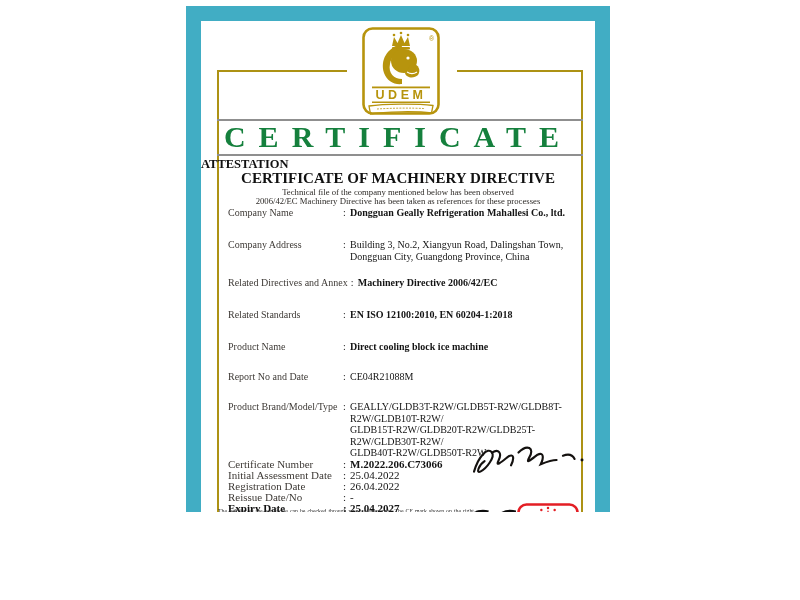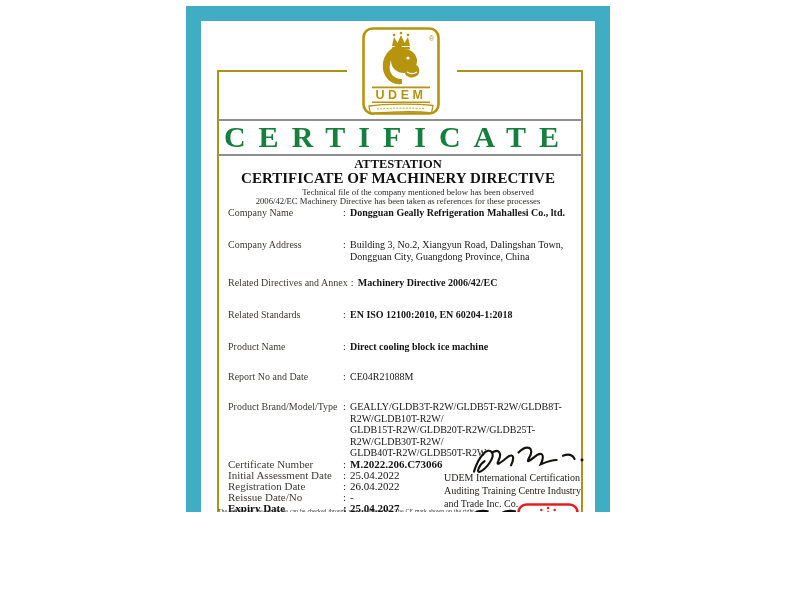--- a/index.html
+++ b/index.html
@@ -11,26 +11,26 @@
         border:2px solid #ad9214;box-sizing:border-box;}
   .logo-backdrop{position:absolute;left:146px;top:0;width:110px;height:94px;background:#ffffff;}
   .logo-top{position:absolute;left:161px;top:6px;width:78px;height:88px;}
   .logo-red{position:absolute;left:316px;top:482px;width:62px;height:62px;}
   .gold{fill:#b7940d;}
   .red{fill:#e31e24;}
   .hr{position:absolute;left:16px;width:366px;height:2px;background:#8f8f8f;}
   .hr1{top:98px;} .hr2{top:133px;}
   .title{position:absolute;top:99px;left:0;width:100%;text-align:center;
          font-size:30px;font-weight:bold;letter-spacing:13px;white-space:nowrap;color:#15803d;}
-  .attestation{position:absolute;top:136px;left:0;width:100%;text-align:center;
+  .attestation{position:absolute;top:136px;left:0;width:100%;text-align:left;
          font-size:12.5px;font-weight:bold;color:#111;}
   .subtitle{position:absolute;top:149px;left:0;width:100%;text-align:center;
          font-size:15px;font-weight:bold;color:#111;}
   .intro{position:absolute;left:0;width:100%;text-align:center;font-size:8.7px;color:#2e2b28;}
-  .intro1{top:166px;margin-left:20px;} .intro2{top:175px;font-family:Liberation Serif, serif;}
+  .intro1{top:166px;} .intro2{top:175px;font-family:Liberation Serif, serif;}
   .row{position:absolute;left:27px;display:flex;width:354px;font-size:10px;line-height:11.5px;}
   .row .lbl{min-width:112px;white-space:nowrap;color:#3e3a36;margin-right:3px;}
   .row .sep{width:7px;flex-shrink:0;color:#1b1b1b;}
   .row .val{white-space:pre-line;color:#141414;}
   .bold{font-weight:bold;}
   .certblock .row{font-size:11px;line-height:10.5px;}
   .fineprint{position:absolute;left:17px;top:487px;width:266px;font-size:5.8px;line-height:6.35px;
          text-align:justify;color:#2a2a2a;}
   .contact{position:absolute;left:17px;top:521px;width:290px;font-size:6.8px;line-height:7.8px;color:#222;}
   .contact b{font-weight:bold;}
@@ -153,25 +153,20 @@
 
     <svg class="sig-svg" viewBox="0 0 110 34">
       <g stroke="#14110f" stroke-width="2" fill="none" stroke-linecap="round">
         <path d="M4,28 C8,14 17,4 21,10 C24,14 16,25 10,28 C6,30 8,22 14,18"></path>
         <path d="M21,10 C27,6 31,10 27,18 C24,24 31,18 36,14 C42,10 42,16 39,22"></path>
         <path d="M46,10 C54,2 62,5 56,15 C52,22 60,15 64,12 C70,9 70,15 67,21 C72,19 78,17 82,17"></path>
         <path d="M88,13 C93,11 97,12 99,16"></path>
         <circle cx="106" cy="17" r="1.4" fill="#14110f" stroke="none"></circle>
       </g>
     </svg>
-    <div class="issuer">
-      <div>UDEM International Certification</div>
-      <div>Auditing Training Centre Industry</div>
-      <div>and Trade Inc. Co.</div>
-    </div>
 
     <div class="fineprint">The validity of the certificate can be checked through www.udem.com.tr. The CE mark shown on the right can only be used under the responsibility of the manufacturer with the completion of EC Declaration of Conformity for all the relevant Directives. This certificate remains the property of UDEM International Certification Auditing Training Centre Industry and Trade Inc. Co. to whom it must be returned upon request. The above named firm must keep a copy of this certificate for 15 years from the registration of certificate. This certificate only covers the product(s) stated above and UDEM must be noticed in case of any changes on the product(s)</div>
 
     <div class="contact">
       <div>
         <b>Address:</b>
         <span>Mutlukent Mahallesi 2073 Sokak (Eski 93 Sokak) No:10 Çankaya - Ankara - TURKEY</span>
       </div>
       <div>
         <b>Phone:</b>

